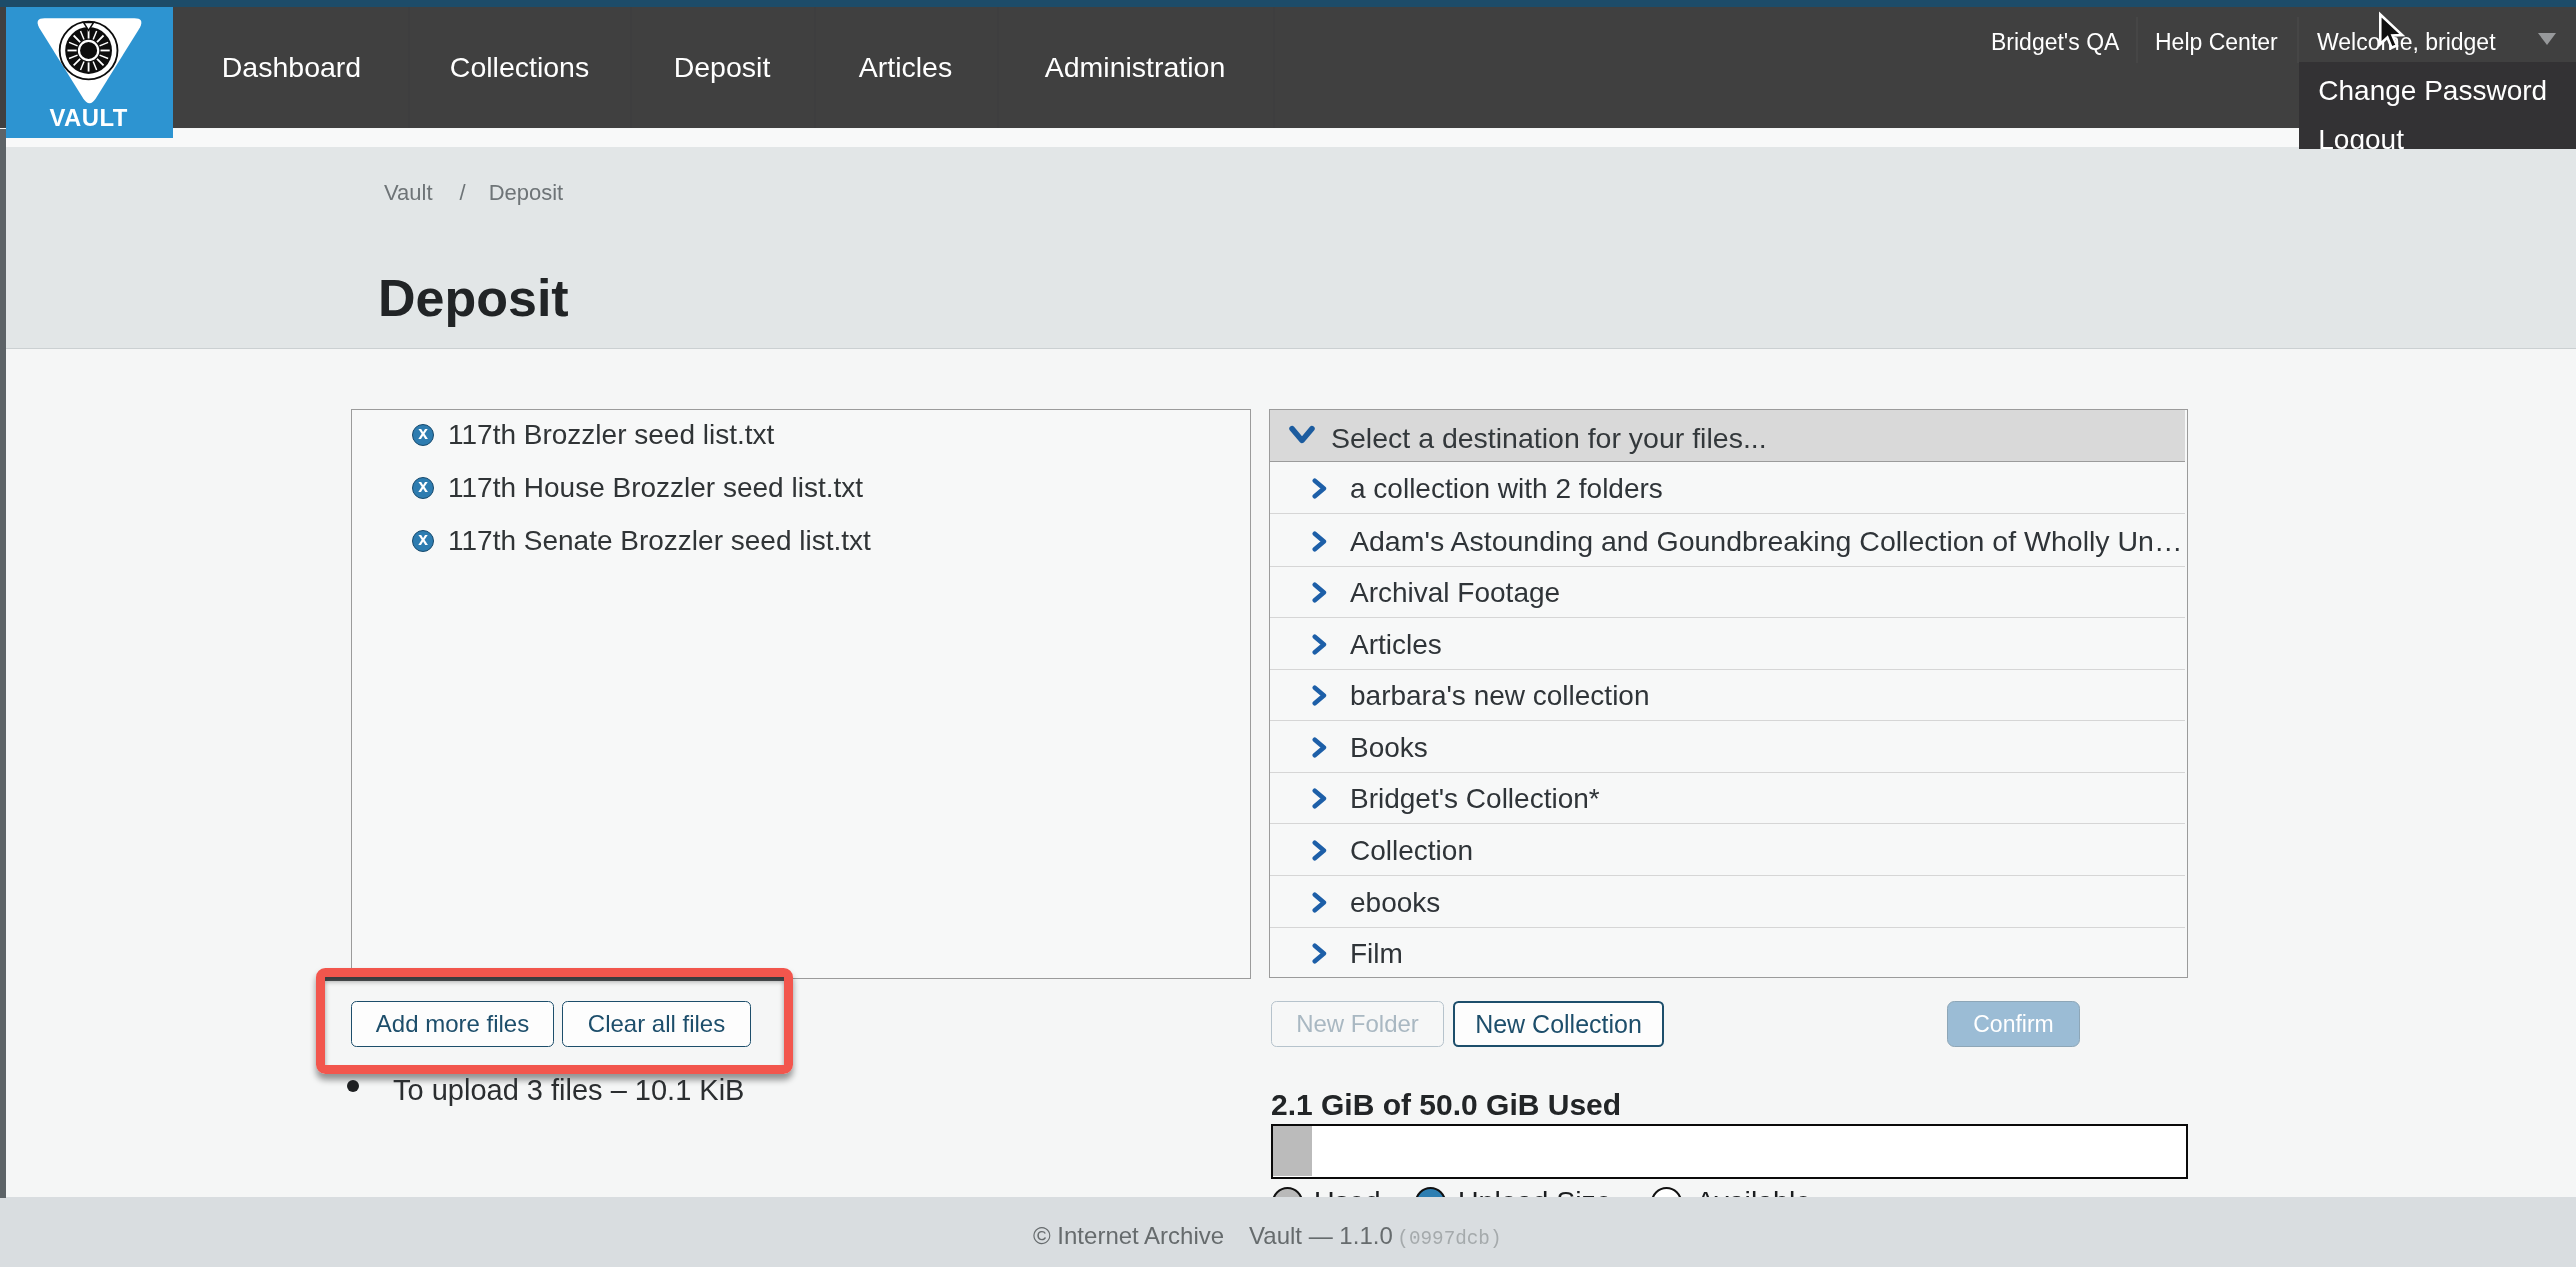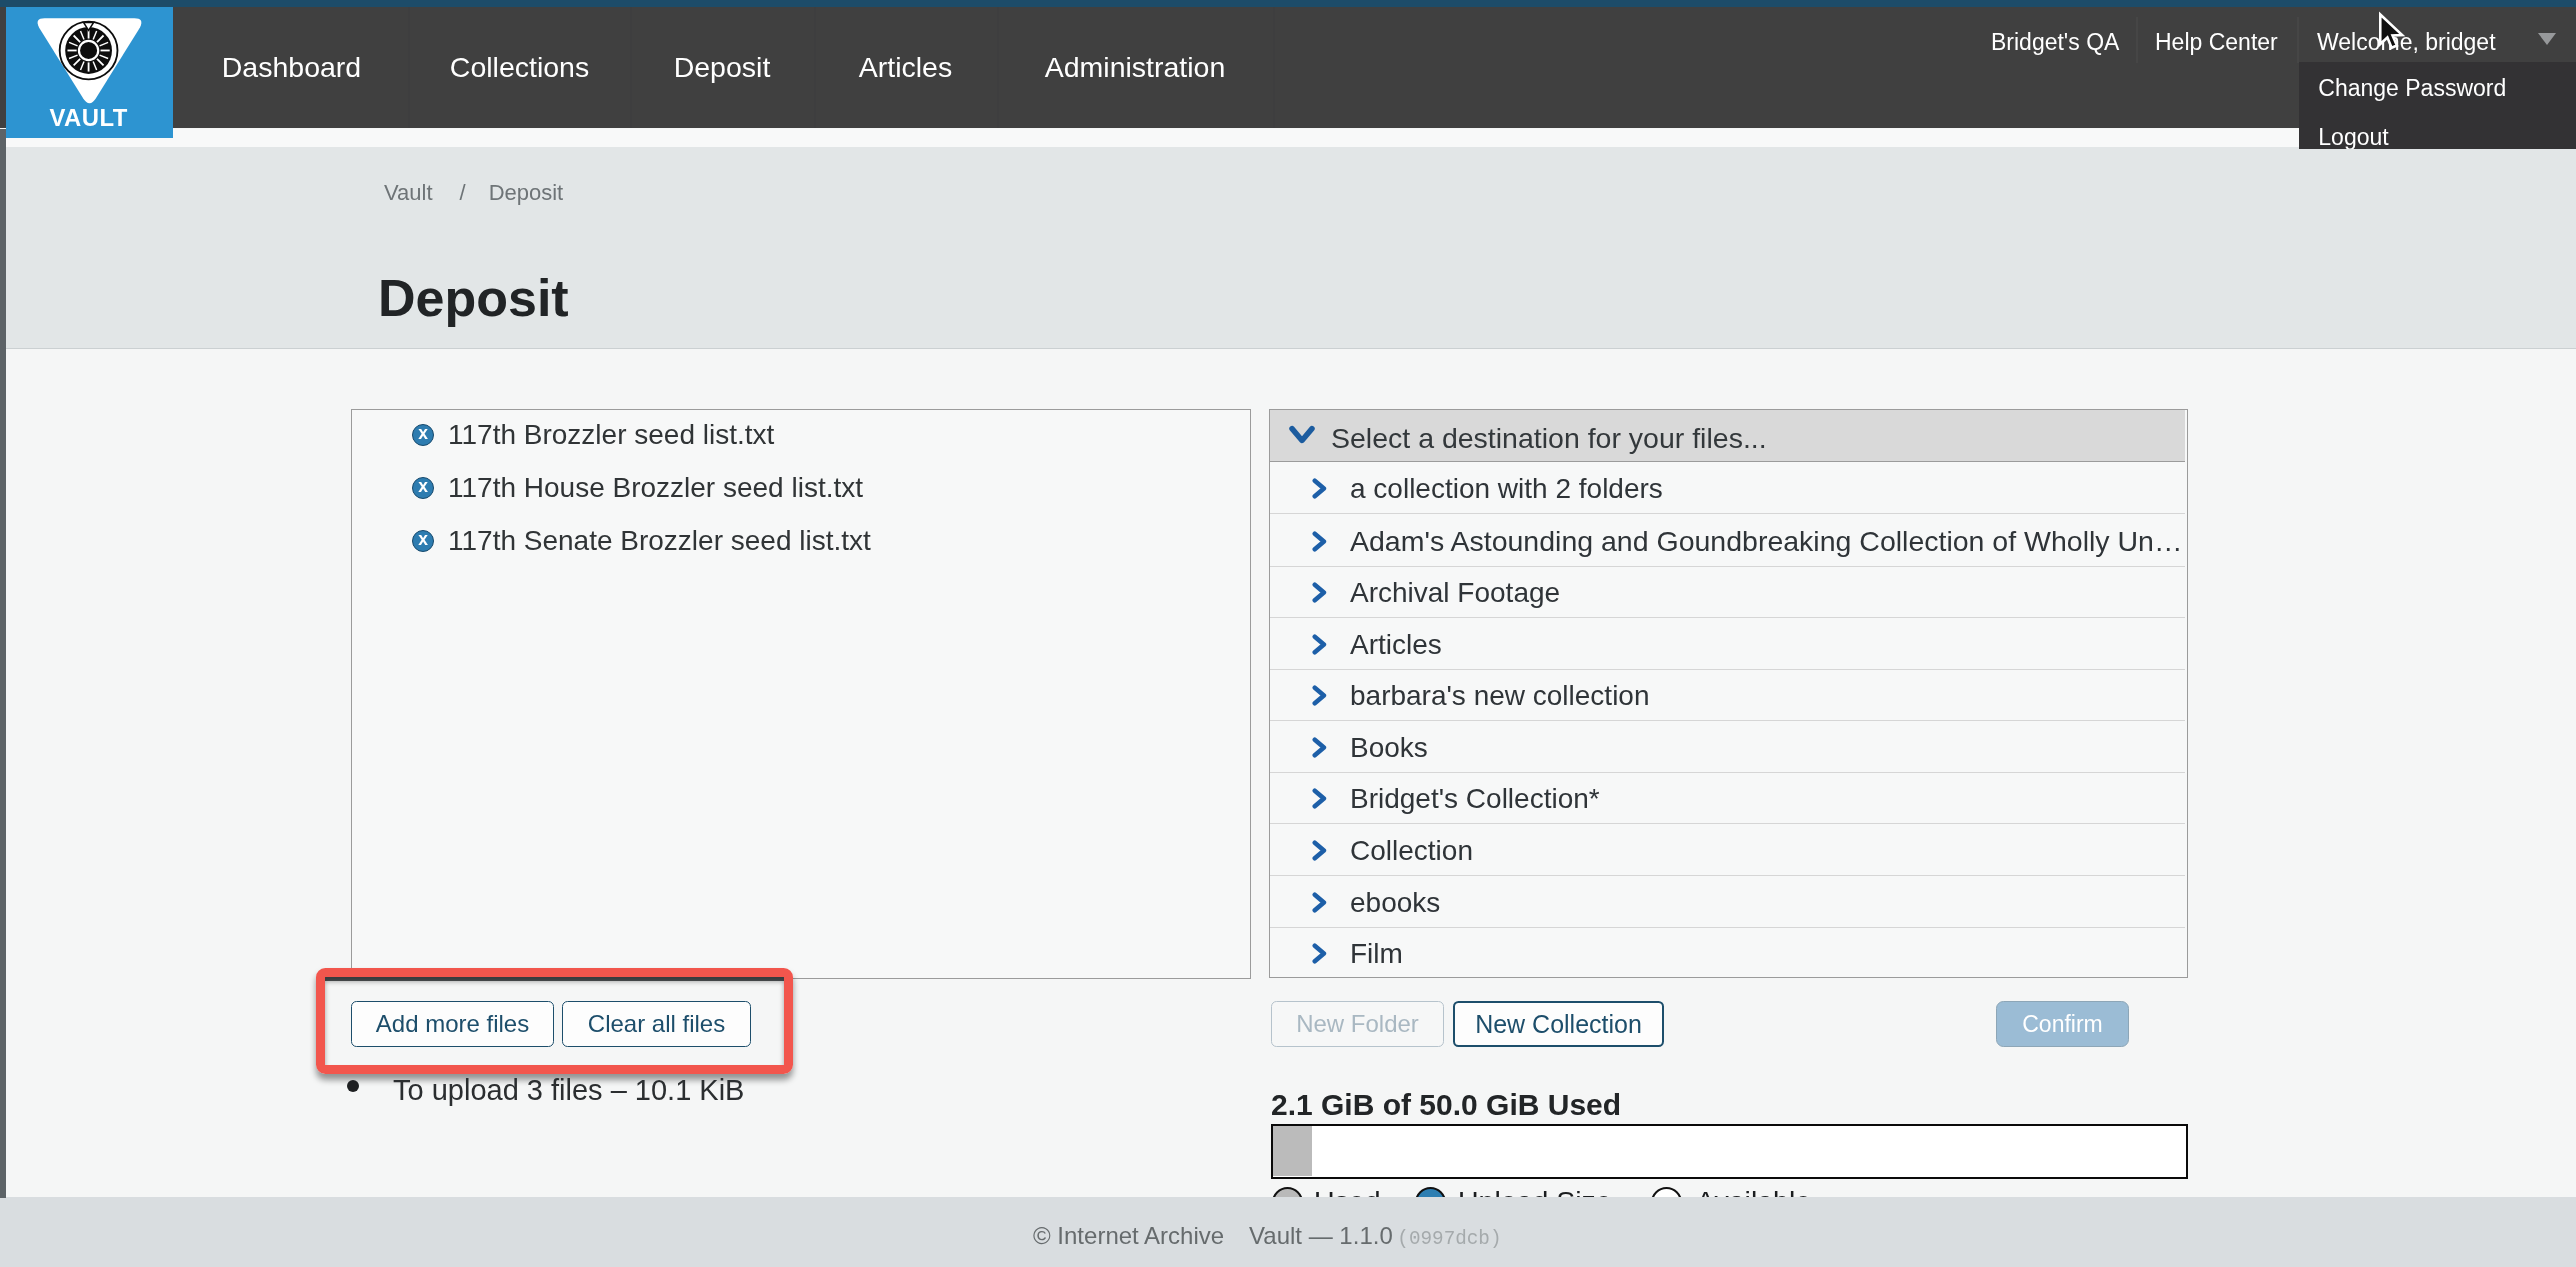--- a/index.html
+++ b/index.html
@@ -9,21 +9,21 @@
 
   
   #topstrip { left:0; top:0; width:2576px; height:7.4px; background:#1d4c69; }
   #navbar { left:0; top:7.4px; width:2576px; height:121px; background:#404040; }
   .navsep { position:absolute; top:0; width:1.8px; height:121px; background:#3e3e3f; }
   .navitem { position:absolute; top:0; height:121px; display:flex; align-items:center; justify-content:center; color:#ffffff; font-size:28.5px; }
   .rnav { position:absolute; top:0px; height:70px; display:flex; align-items:center; color:#ffffff; font-size:23px; white-space:nowrap; }
   .rsep { position:absolute; top:9.2px; width:1.8px; height:46px; background:#464646; }
   #caret { position:absolute; left:2538px; top:26px; width:0; height:0; border-left:9.2px solid transparent; border-right:9.2px solid transparent; border-top:12px solid #97999b; }
   #dropdown { position:absolute; left:2299px; top:62px; width:277px; height:87px; background:#333234; overflow:hidden; z-index:40; }
-  .dditem { position:absolute; left:19.3px; color:#fff; font-size:23px; white-space:nowrap; }
+  .dditem { position:absolute; left:19.3px; color:#fff; font-size:28px; white-space:nowrap; }
 
   
   #logo { left:5.5px; top:7.4px; width:167px; height:131px; background:#2d94d1; }
 
   
   #leftstrip { left:0; top:129px; width:5.5px; height:1069px; background:#5d6367; z-index:5; }
 
   
   #lightstrip { left:0; top:129px; width:2576px; height:18.4px; background:#f8f9f9; }
   #crumbband { left:0; top:147px; width:2576px; height:202px; background:#e2e6e7; border-bottom:1.8px solid #cbd0d2; }
@@ -47,21 +47,21 @@
   
   #destpanel { left:1269px; top:409px; width:919px; height:569px; background:#f7f8f8; border:1.8px solid #9b9b9b; }
   #desthead { position:absolute; left:0; top:0; width:915px; height:52px; background:#d9d9d9; border-bottom:1.8px solid #9b9b9b;text-decoration:underline; }
   #destheadtext { position:absolute; left:61px; top:12px; font-size:28.5px; color:#33383b; }
   .drow { position:absolute; left:0; width:915px; height:52px; border-bottom:1.8px solid #d6d6d6; }
   .drowtext { position:absolute; left:80px; top:11px; font-size:28px; color:#2f3438; white-space:nowrap; max-width:833px; overflow:hidden; }
 
   
   #newfolder { left:1271px; width:173px; color:#a9b8c2; border-color:#b6c3cc; background:#f6f7f7; }
   #newcoll { left:1453px; width:211px; border-width:2.8px; font-size:25px; }
-  #confirm { left:1996px; width:133px; background:#9bbcd5; border:1.8px solid #8da6b7; color:#ffffff; border-radius:7.4px; font-size:23px; }
+  #confirm { left:1947px; width:133px; background:#9bbcd5; border:1.8px solid #8da6b7; color:#ffffff; border-radius:7.4px; font-size:23px; }
 
   
   #usagehead { position:absolute; left:1271px; top:1088px; font-size:30px; font-weight:bold; color:#222527; }
   #usagebar { position:absolute; left:1271px; top:1124px; width:917px; height:55px; border:2.8px solid #0a0a0a; background:#ffffff; }
   #usagefill { position:absolute; left:0; top:0; width:39px; height:50px; background:#bbbbbb; }
   .legcirc { position:absolute; top:1187px; width:31px; height:31px; border-radius:50%; border:2.8px solid #111; }
   .leglab { position:absolute; top:1185px; font-size:28.5px; color:#1b1d1f; }
 
   
   #footer { left:0; top:1197px; width:2576px; height:71px; background:#d9dde0; }

